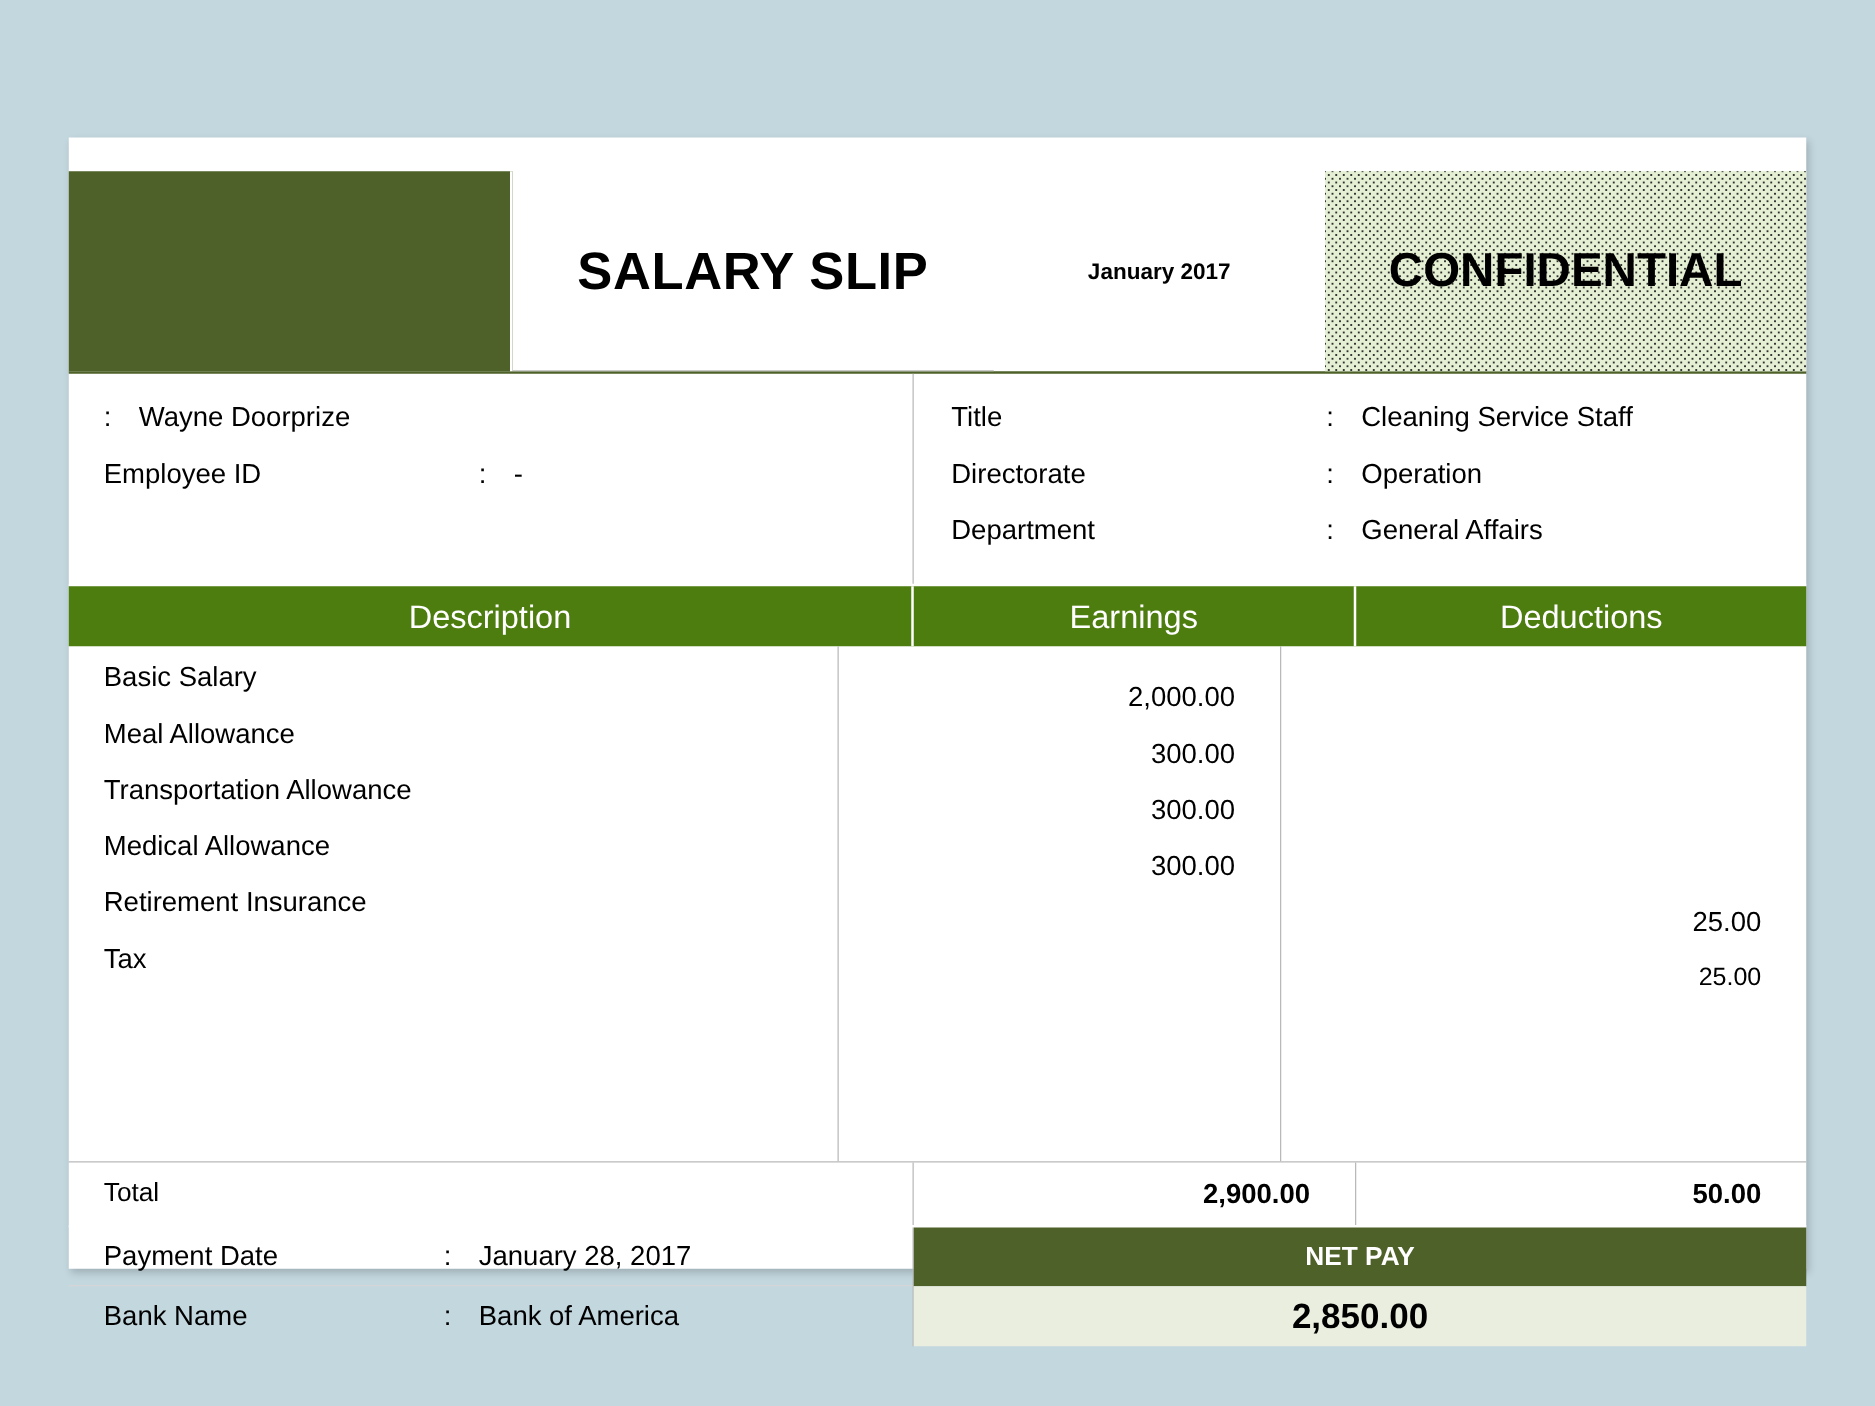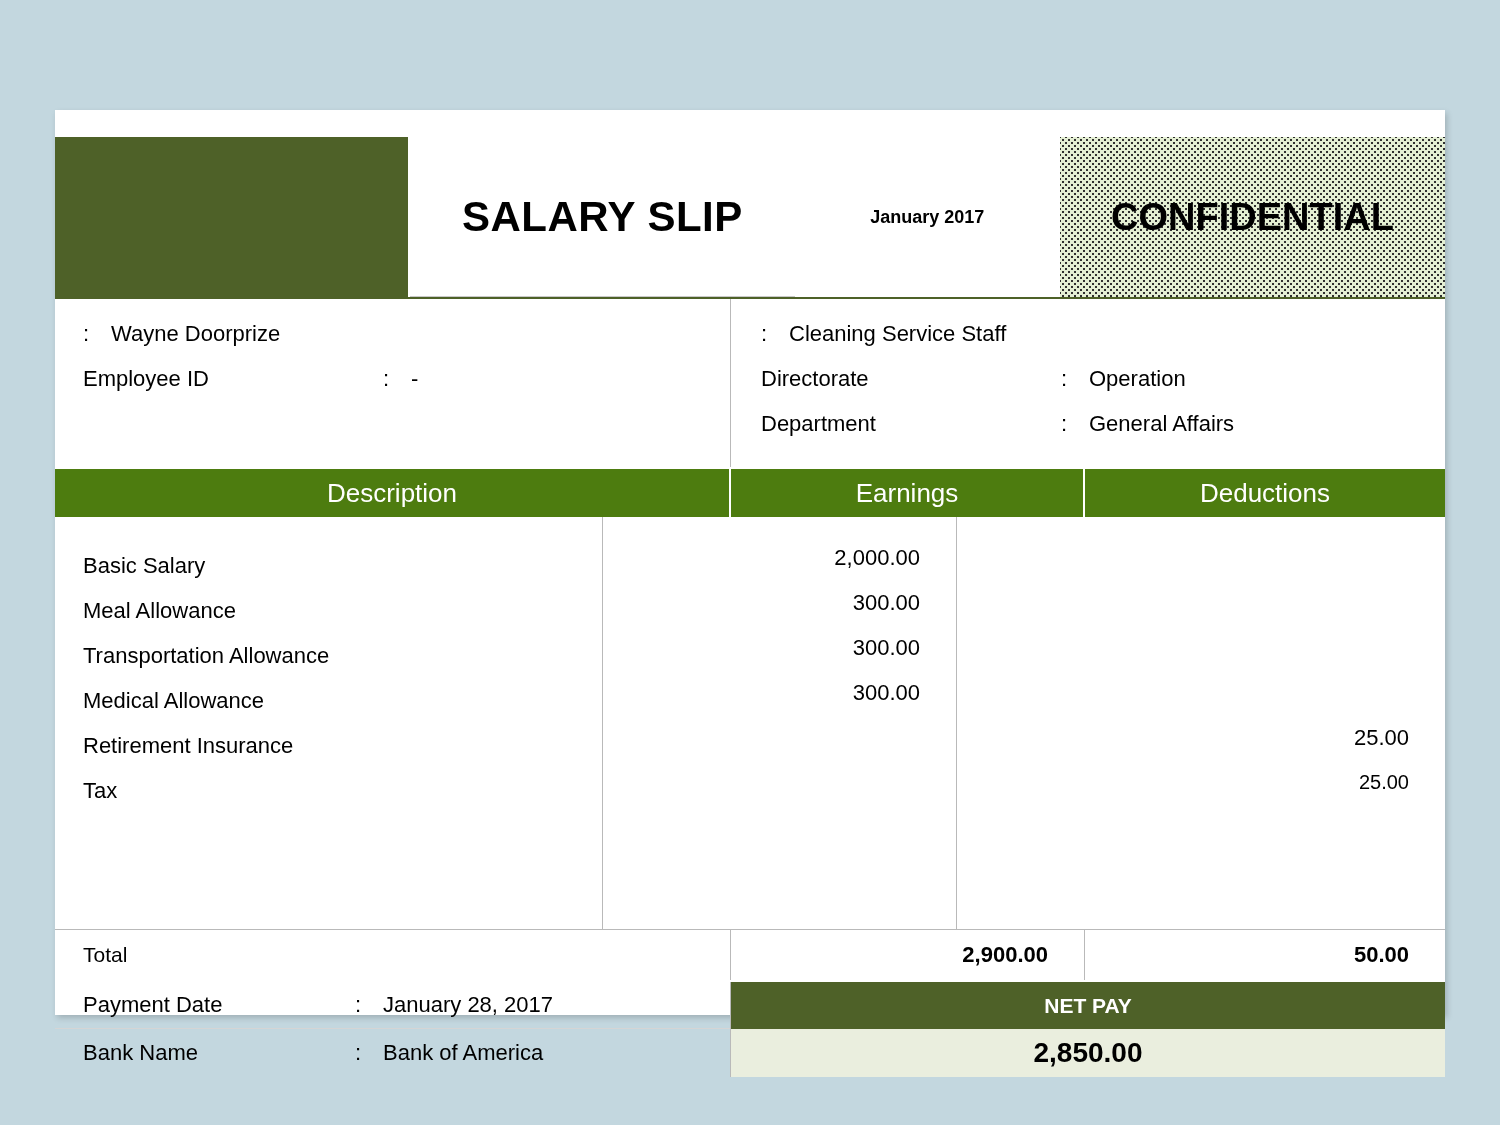--- a/index.html
+++ b/index.html
@@ -133,24 +133,24 @@
   .th.ded  { flex: 1; }
 
   
   .items {
     height: 413px;
     display: flex;
     box-sizing: border-box;
     border-bottom: 1px solid #b9b9b9;
   }
   .col-desc {
-    width: 548px;
-    border-right: 1px solid #b9b9b9;
-    box-sizing: border-box;
-    padding-top: 26px;
+    width: 616px;
+    border-right: 1px solid #b9b9b9;
+    box-sizing: border-box;
+    padding-top: 2px;
   }
   .col-earn {
     width: 354px;
     border-right: 1px solid #b9b9b9;
     box-sizing: border-box;
     padding-top: 18px;
   }
   .col-ded {
     flex: 1;
     box-sizing: border-box;
@@ -278,20 +278,21 @@
         <span class="info-value">Wayne Doorprize</span>
       </div>
       <div class="info-line">
         <span class="info-label">Employee ID</span>
         <span class="info-colon">:</span>
         <span class="info-value">-</span>
       </div>
     </div>
     <div class="info-col right">
       <div class="info-line">
+        <span class="info-label">Title</span>
         <span class="info-colon">:</span>
         <span class="info-value">Cleaning Service Staff</span>
       </div>
       <div class="info-line">
         <span class="info-label">Directorate</span>
         <span class="info-colon">:</span>
         <span class="info-value">Operation</span>
       </div>
       <div class="info-line">
         <span class="info-label">Department</span>

